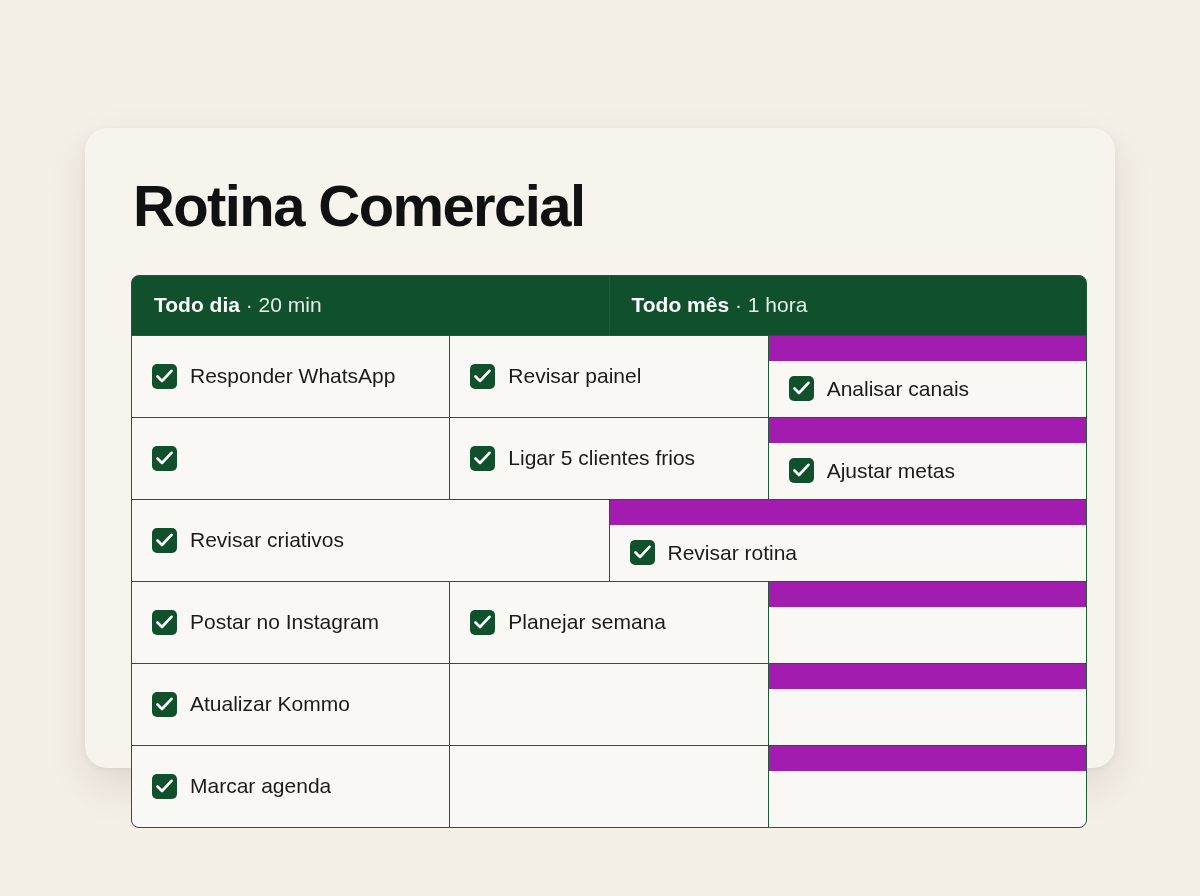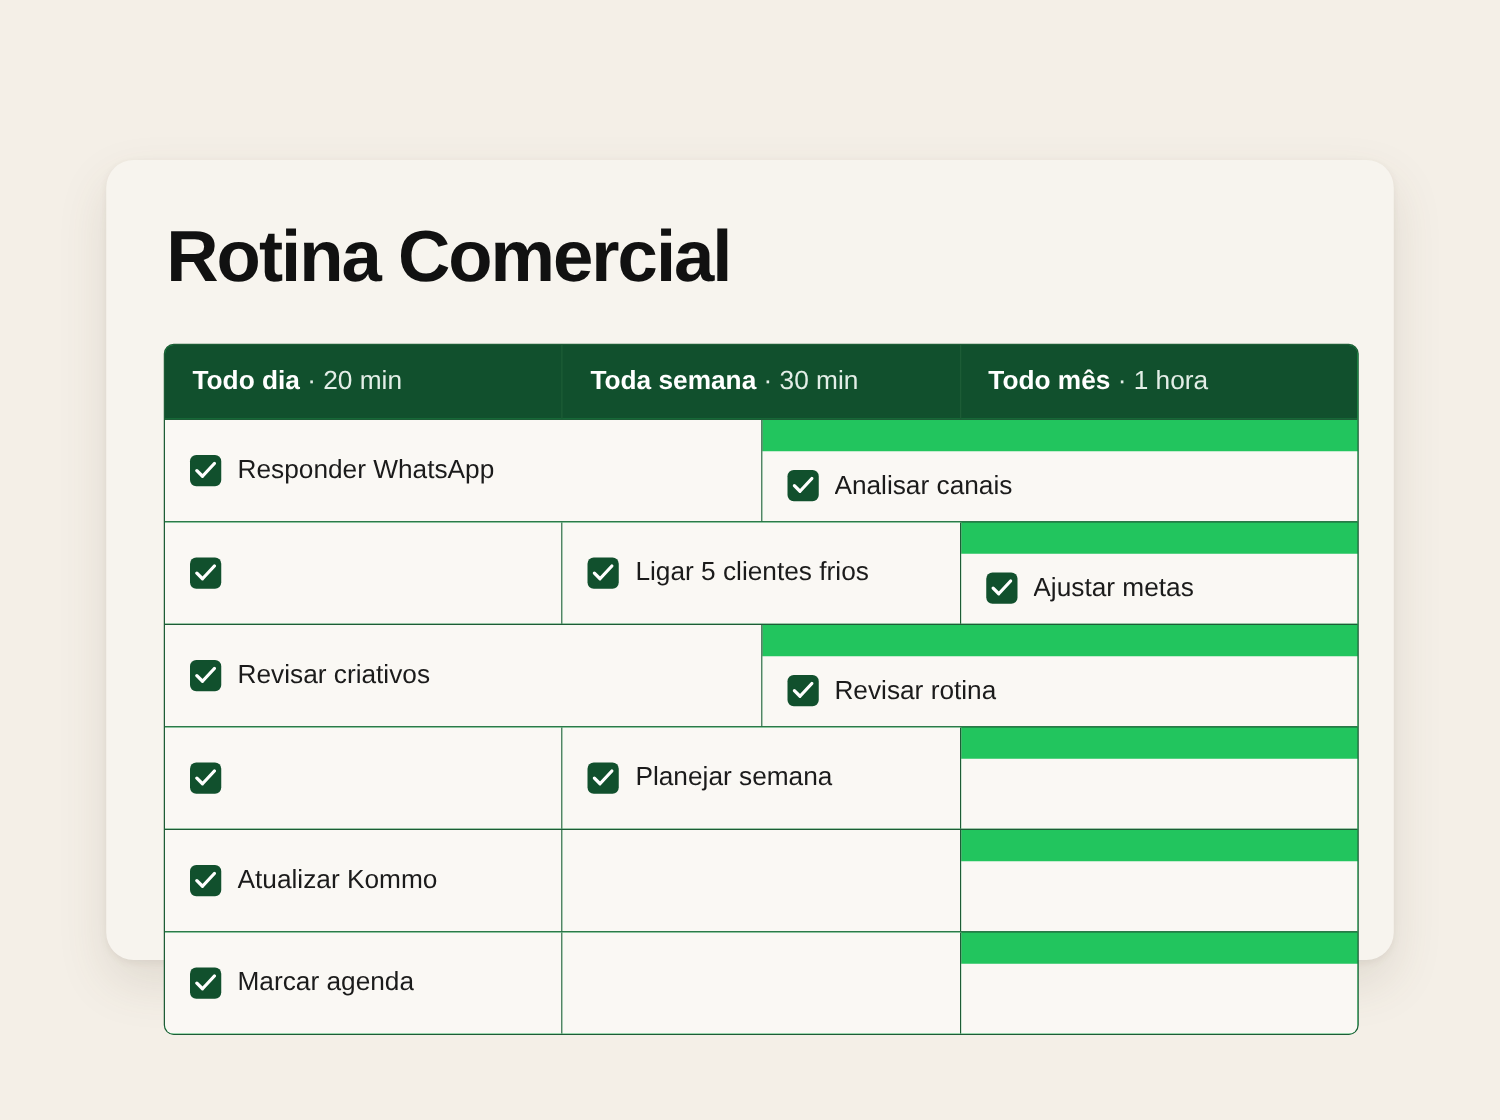--- a/index.html
+++ b/index.html
@@ -42,21 +42,21 @@
     margin: 0 0 38px 2px;
     line-height: 1.05;
   }
   .table {
     width: 954px;
     border: 1.5px solid #1d5c36;
     border-radius: 8px;
     overflow: hidden;
     display: flex;
     flex-direction: column;
-    background: #22c55e;
+    background: #a21caf;
   }
   .thead {
     display: flex;
     background: #11502d;
   }
   .th {
     flex: 1 1 0;
     padding: 17px 22px 18px 22px;
     color: #ffffff;
     font-size: 21px;
@@ -110,23 +110,20 @@
 <div class="stage">
   <div class="card">
     <h1 class="card-title">Rotina Comercial</h1>
 
     <div class="table">
       <div class="thead">
         <div class="th">
           <span class="strong">Todo dia</span><span class="light"> · 20 min</span>
         </div>
         <div class="th">
-          <span class="strong">Toda semana</span><span class="light"> · 30 min</span>
-        </div>
-        <div class="th">
           <span class="strong">Todo mês</span><span class="light"> · 1 hora</span>
         </div>
       </div>
 
       <div class="tbody">
 
         <div class="tr">
           <div class="td">
             <span class="check">
                 <svg width="17" height="15" viewBox="0 0 17 15">
@@ -134,20 +131,28 @@
                 </svg>
               </span>
             <span class="task-label">Responder WhatsApp</span>
           </div>
           <div class="td">
             <span class="check">
                 <svg width="17" height="15" viewBox="0 0 17 15">
                   <path d="M1.5 7.5 L6 12 L15.5 1.8" fill="none" stroke="#ffffff" stroke-width="2.6" stroke-linecap="round" stroke-linejoin="round"></path>
                 </svg>
               </span>
+            <span class="task-label">Revisar painel</span>
+          </div>
+          <div class="td">
+            <span class="check">
+                <svg width="17" height="15" viewBox="0 0 17 15">
+                  <path d="M1.5 7.5 L6 12 L15.5 1.8" fill="none" stroke="#ffffff" stroke-width="2.6" stroke-linecap="round" stroke-linejoin="round"></path>
+                </svg>
+              </span>
             <span class="task-label">Analisar canais</span>
           </div>
         </div>
 
         <div class="tr">
           <div class="td">
             <span class="check">
                 <svg width="17" height="15" viewBox="0 0 17 15">
                   <path d="M1.5 7.5 L6 12 L15.5 1.8" fill="none" stroke="#ffffff" stroke-width="2.6" stroke-linecap="round" stroke-linejoin="round"></path>
                 </svg>
@@ -190,20 +195,21 @@
           </div>
         </div>
 
         <div class="tr">
           <div class="td">
             <span class="check">
                 <svg width="17" height="15" viewBox="0 0 17 15">
                   <path d="M1.5 7.5 L6 12 L15.5 1.8" fill="none" stroke="#ffffff" stroke-width="2.6" stroke-linecap="round" stroke-linejoin="round"></path>
                 </svg>
               </span>
+            <span class="task-label">Postar no Instagram</span>
           </div>
           <div class="td">
             <span class="check">
                 <svg width="17" height="15" viewBox="0 0 17 15">
                   <path d="M1.5 7.5 L6 12 L15.5 1.8" fill="none" stroke="#ffffff" stroke-width="2.6" stroke-linecap="round" stroke-linejoin="round"></path>
                 </svg>
               </span>
             <span class="task-label">Planejar semana</span>
           </div>
           <div class="td empty"></div>

